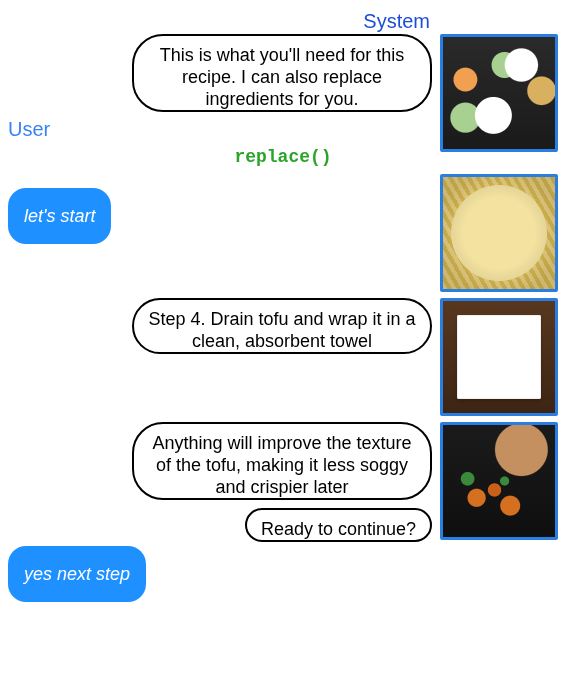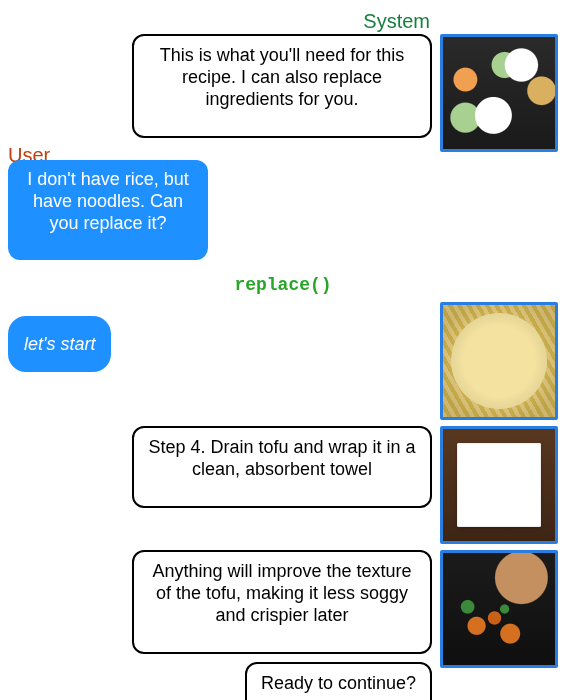--- a/index.html
+++ b/index.html
@@ -19,25 +19,25 @@
   .col-msgs {
     flex: 1 1 auto;
     display: flex;
     flex-direction: column;
     position: relative;
   }
   .sys-label, .user-label {
     font-size: 20px;
     line-height: 22px;
   }
-  .sys-label { color: #15803d; text-align: right; }
-  .user-label { color: #c2410c; }
+  .sys-label { color: #1d4ed8; text-align: right; }
+  .user-label { color: #3b82f6; }
   .bubble {
-    border-radius: 12px;
-    padding: 8px 14px 26px;
+    border-radius: 31px;
+    padding: 8px 14px 0;
     font-size: 18px;
     line-height: 22px;
     display: inline-block;
     max-width: 330px;
     text-align: center;
   }
   .bubble.sys {
     border: 2px solid #000;
     background: #fff;
     color: #000;
@@ -128,21 +128,20 @@
   <div class="col-msgs">
     <div class="bubble sys" style="max-width:300px">This is what you'll need for this recipe. I can also replace ingredients for you.</div>
     <div class="spacer"></div>
     <div class="user-label">User</div>
   </div>
   <div class="photo photo-1" aria-label="recipe-ingredients-photo"></div>
 </div>
 
 <div class="row neg-top">
   <div class="col-msgs inline">
-    <div class="bubble user" style="max-width:200px">I don't have rice, but have noodles. Can you replace it?</div>
     <span class="action">replace()</span>
   </div>
 </div>
 
 <div class="spacer"></div>
 
 <div class="row">
   <div class="col-msgs">
     <div style="height:14px"></div>
     <div class="inline">

